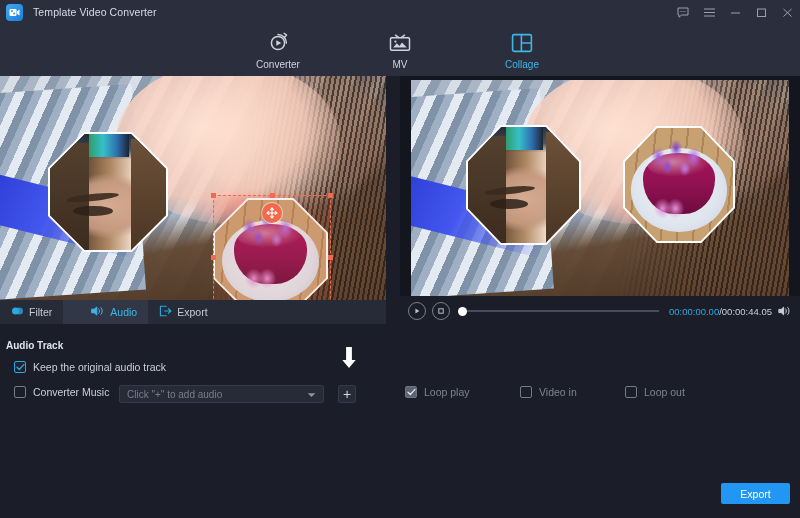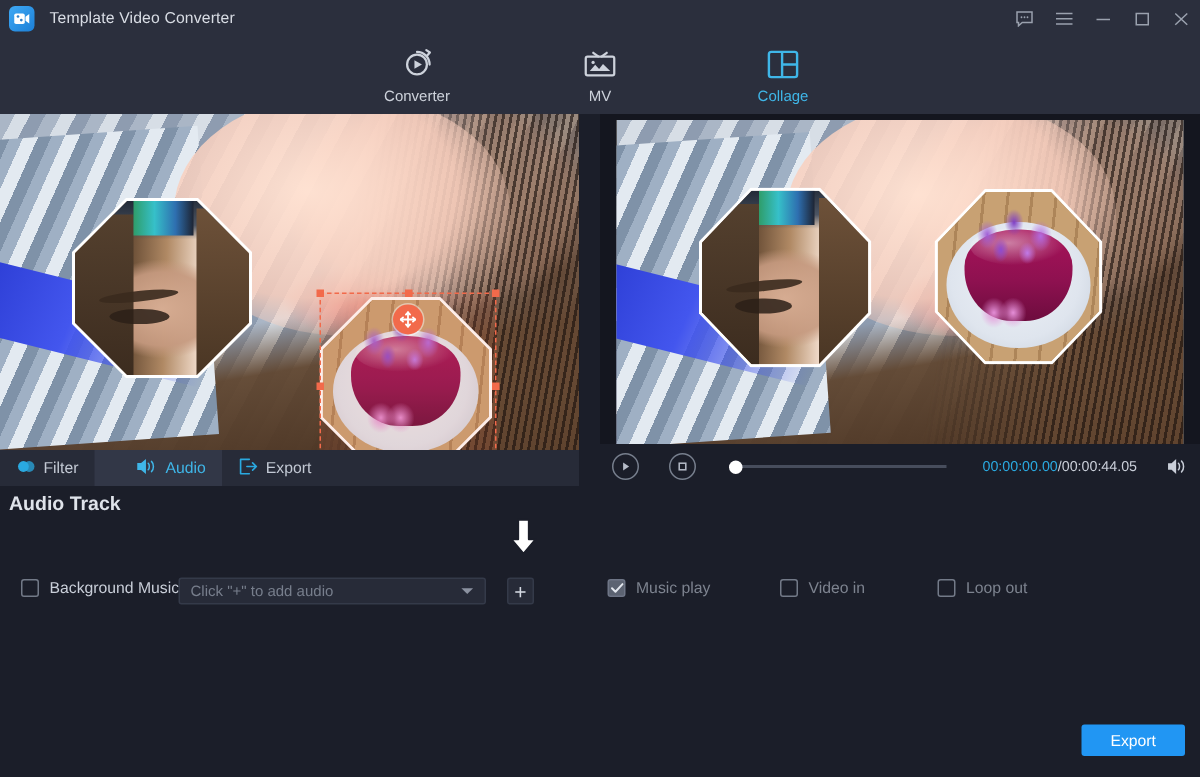--- a/index.html
+++ b/index.html
@@ -163,21 +163,21 @@
   .selhandle { position:absolute; width:5px; height:5px; background:#f26a4b; }
   .movebtn {
     position:absolute; width:20px; height:20px; border-radius:50%;
     background:#f26a4b; display:flex; align-items:center; justify-content:center;
     color:#fff; box-shadow: 0 0 0 1px rgba(255,255,255,.45);
   }
 
   
   .playerbar {
     position:absolute; left:400px; top:296px; width:400px; height:30px;
-    background:#1b1e29; display:flex; align-items:center; padding: 0 8px; gap:20px;
+    background:#1b1e29; display:flex; align-items:center; padding: 0 8px; gap:6px;
   }
   .rbtn {
     width:18px; height:18px; border:1px solid #777f8d; border-radius:50%;
     display:flex; align-items:center; justify-content:center; color:#b6bcc8;
   }
   .track-wrap { flex:1; display:flex; align-items:center; position:relative; height:18px; margin: 0 4px 0 2px;}
   .track { position:absolute; left:0; right:0; height:2px; background:#474d5c; }
   .knob { position:absolute; left:0; width:9px; height:9px; border-radius:50%; background:#fff; }
   .tcode { font-size: 9.5px; font-family:"Liberation Sans", sans-serif; white-space:nowrap; }
   .tcode .cur { color:#2aa9e0; }
@@ -189,21 +189,21 @@
     background:#272b38; display:flex; align-items:stretch;
   }
   .tab {
     display:flex; align-items:center; gap:5px; padding: 0 11px;
     font-size:10.5px; color:#c3c9d4;
   }
   .tab.active { background:#323747; color:#3fb6e8;padding-left:28px; }
 
   
   .audiopanel { position:absolute; left:0; top:324px; width:800px; height:194px; background:#1b1e29; }
-  .sec-title { position:absolute; left:6px; top:4px; font-size:13px; color:#dfe3ea; font-weight:bold; }
+  .sec-title { position:absolute; left:6px; top:16px; font-size:10px; color:#dfe3ea; font-weight:bold; }
 
   .row { position:absolute; display:flex; align-items:center; }
   .cbx {
     width:12px; height:12px; border:1px solid #6e7embed; border-radius:2px;
     display:inline-flex; align-items:center; justify-content:center;
   }
   .cbx { border:1px solid #737a88; background:transparent; }
   .cbx.on { background:#1f2330; border-color:#2aa9e0; color:#2aa9e0; }
   .cbx.ondim { background:#5c6372; border-color:#6e7586; color:#c6ccd6; }
   .cbx svg { display:block; }
@@ -452,24 +452,32 @@
           <path d="M5.6 6h6.2M9.4 3.6L11.9 6l-2.5 2.4"></path>
         </svg>
       </span>
       <span>Export</span>
     </div>
   </div>
 
   <div class="audiopanel">
     <div class="sec-title">Audio Track</div>
 
+    <div class="row" style="left:14px; top:37px;">
+      <span class="cbx on">
+        <svg width="9" height="8" viewBox="0 0 9 8" fill="none" stroke="#2aa9e0" stroke-width="1.3" stroke-linecap="round" stroke-linejoin="round">
+            <path d="M1 4.2l2.3 2.3L8 1.4"></path>
+          </svg>
+      </span>
+      <span class="lbl">Keep the original audio track</span>
+    </div>
 
     <div class="row" style="left:14px; top:62px;">
       <span class="cbx"></span>
-      <span class="lbl">Background Music</span>
+      <span class="lbl">Converter Music</span>
     </div>
 
     <div class="row" style="left:119px; top:61px;">
       <span class="select">
         <span>Click "+" to add audio</span>
         <span>
           <svg width="9" height="6" viewBox="0 0 9 6">
               <path d="M0.6 1.2h7.8L4.5 5z" fill="#8b92a0"></path>
             </svg>
         </span>
@@ -479,21 +487,21 @@
     <div class="row" style="left:338px; top:61px;">
       <span class="plusbtn">+</span>
     </div>
 
     <div class="row" style="left:405px; top:62px;">
       <span class="cbx ondim">
         <svg width="9" height="8" viewBox="0 0 9 8" fill="none" stroke="#e3e7ee" stroke-width="1.3" stroke-linecap="round" stroke-linejoin="round">
             <path d="M1 4.2l2.3 2.3L8 1.4"></path>
           </svg>
       </span>
-      <span class="lbl dim">Music play</span>
+      <span class="lbl dim">Loop play</span>
     </div>
 
     <div class="row" style="left:520px; top:62px;">
       <span class="cbx"></span>
       <span class="lbl dim">Video in</span>
     </div>
 
     <div class="row" style="left:625px; top:62px;">
       <span class="cbx"></span>
       <span class="lbl dim">Loop out</span>

